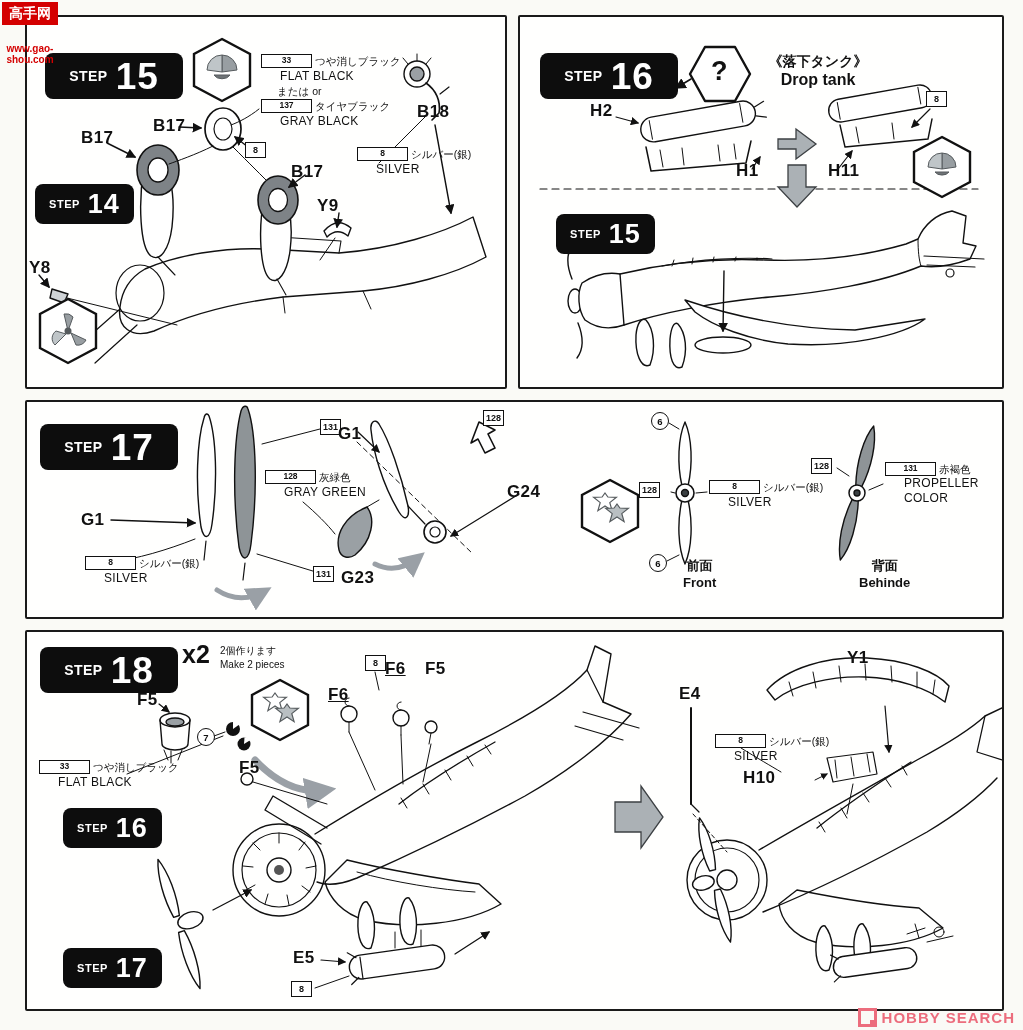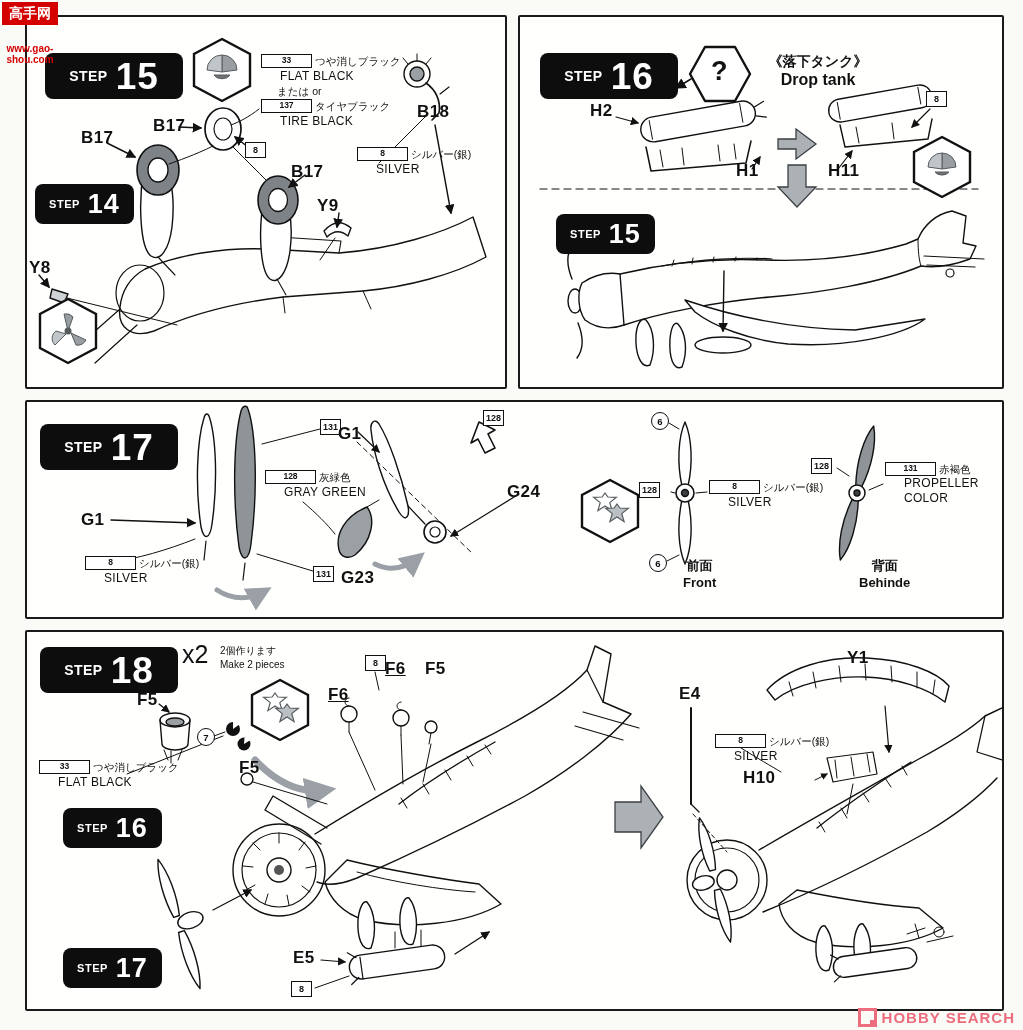--- a/index.html
+++ b/index.html
@@ -24,21 +24,21 @@
   .callout .row{display:flex;align-items:center;gap:3px}
   .callout .row.orrow{margin-left:16px;}
   .callout .cb{display:inline-flex;align-items:center;justify-content:center;border:1.2px solid #111;background:#fff;font-size:8.5px;font-weight:bold;height:12px;min-width:15px;padding:0 17px;flex:none}
   .callout .en{margin-left:19px;font-size:12px;letter-spacing:.3px}
   .callout .en.wrap{width:70px;white-space:normal;line-height:1.2}
   .tr-title{position:absolute;text-align:center;font-weight:bold;z-index:2}
   .tr-title .jp{font-size:14px}
   .tr-title .en{font-size:16px}
   .qmark{position:absolute;font-weight:bold;font-size:27px;z-index:2}
   .fb{position:absolute;text-align:center;font-weight:bold;font-size:13px;line-height:1.3;z-index:2}
-  .x2{position:absolute;font-weight:normal;font-size:25px;z-index:2}
+  .x2{position:absolute;font-weight:bold;font-size:25px;z-index:2}
   .qty{position:absolute;font-size:10px;line-height:1.35;z-index:2}
   .wm{position:absolute;left:2px;top:2px;width:56px;z-index:6}
   .wm .box{background:#d40000;color:#fff;font-weight:bold;font-size:14px;text-align:center;padding:4px 2px;border-radius:0;line-height:1.1}
   .wm .url{color:#d40000;font-size:10px;text-align:center;margin-top:18px;font-weight:bold}
   .brand{position:absolute;right:8px;bottom:3px;display:flex;align-items:center;gap:5px;color:#ec6d7d;font-weight:bold;font-size:15px;letter-spacing:1px;z-index:6}
   .brand .sq{width:13px;height:13px;border:3px solid #ec6d7d;position:relative;flex:none}
   .brand .sq::after{content:"";position:absolute;right:-1px;bottom:-1px;width:5px;height:5px;background:#ec6d7d}
 </style>
 </head>
 <body>
@@ -124,21 +124,21 @@
         </div>
       <div class="en">FLAT BLACK</div>
       <div class="row orrow">
           <span>または</span>
           <span>or</span>
         </div>
       <div class="row">
           <span class="cb">137</span>
           <span>タイヤブラック</span>
         </div>
-      <div class="en">TIRE BLACK</div>
+      <div class="en">GRAY BLACK</div>
     </div>
     <div class="callout" style="left:330px;top:130px">
       <div class="row">
           <span class="cb">8</span>
           <span>シルバー(銀)</span>
         </div>
       <div class="en">SILVER</div>
     </div>
     <div class="lbl" style="left:126px;top:99px">B17</div>
     <div class="lbl" style="left:54px;top:111px">B17</div>

